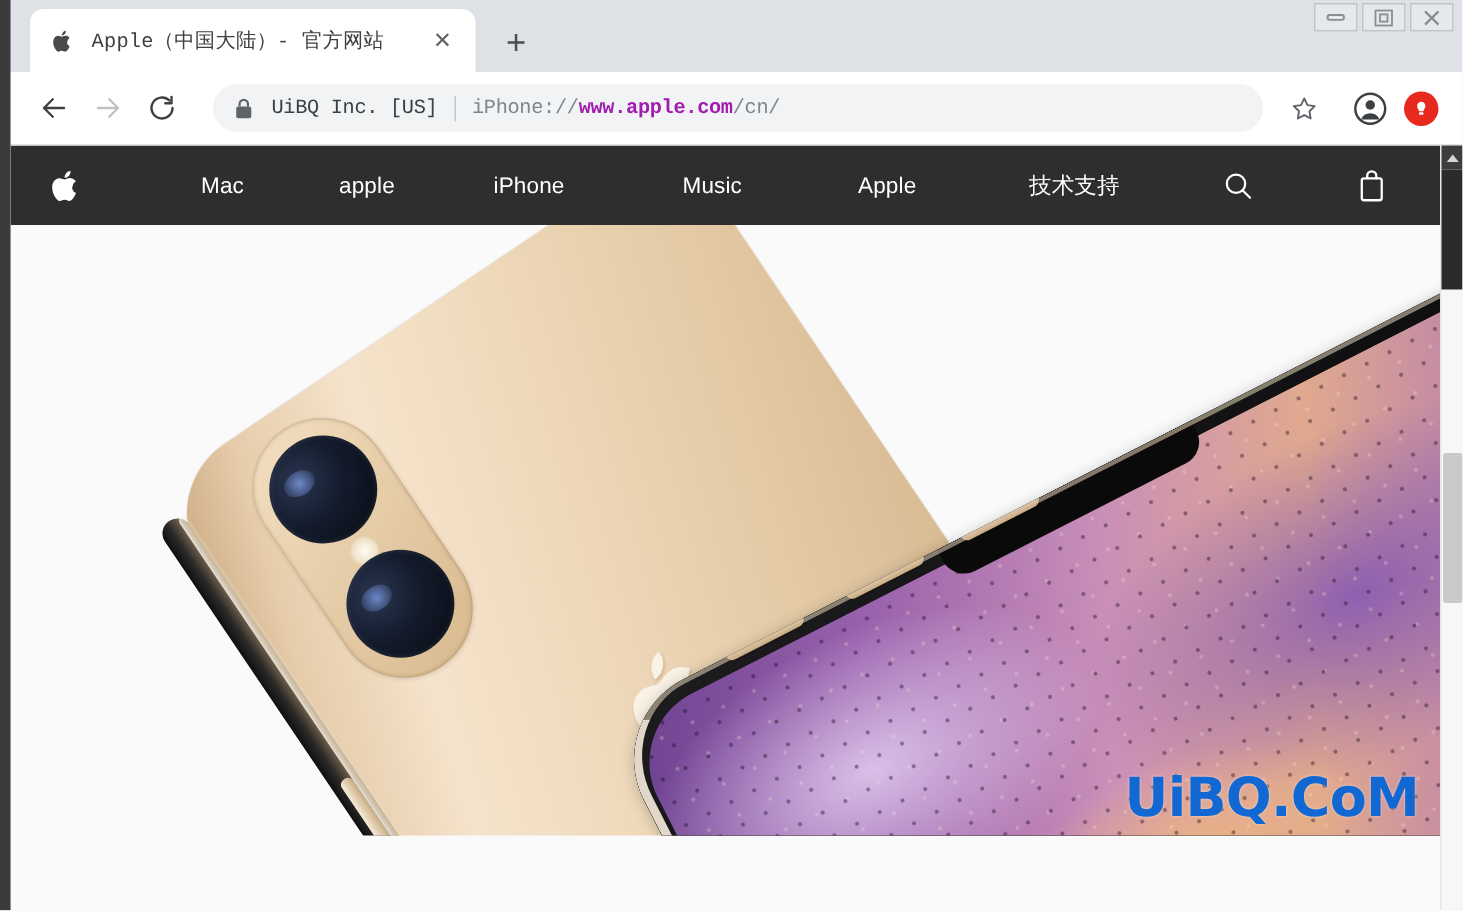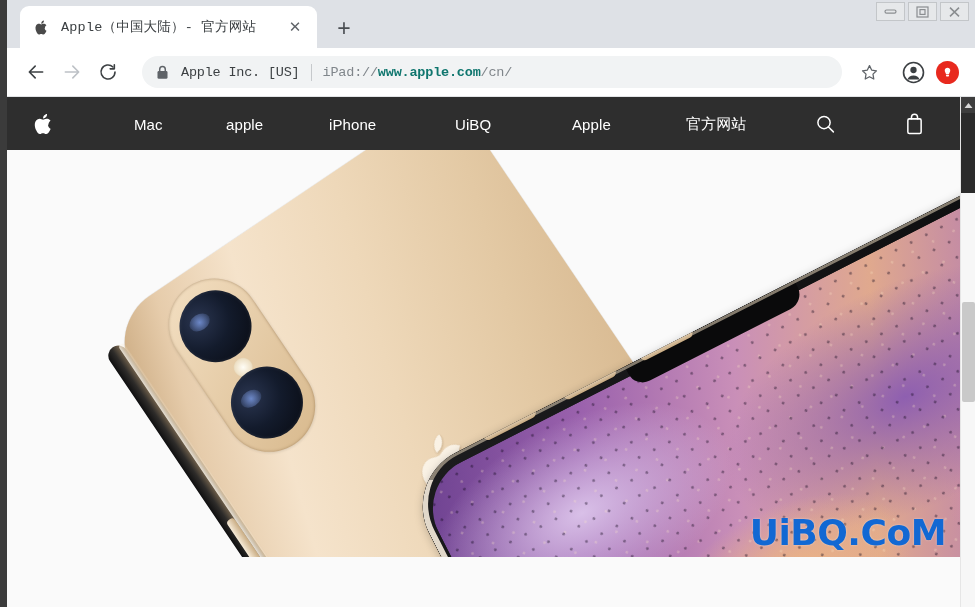--- a/index.html
+++ b/index.html
@@ -136,21 +136,21 @@
     margin: 0 11px;
     flex: 0 0 auto;
   }
   .url {
     font-size: 13.5px;
     font-family: "Liberation Mono", "DejaVu Sans Mono", monospace;
     white-space: nowrap;
     letter-spacing: -0.2px;
     color: #80868b;
   }
-  .url .host { color: #0f766e; font-weight: 700; }
+  .url .host { color: #a21caf; font-weight: 700; }
 
   .tool-icon {
     width: 34px; height: 34px;
     flex: 0 0 auto;
     display: flex; align-items: center; justify-content: center;
     color: #5f6368;
   }
   .tool-icon.bookmark { margin-right: 10px; }
   .tool-icon.profile { color: #3c4043; margin-right: 6px; }
   .ext-badge {
@@ -485,23 +485,23 @@
       </svg>
     </div>
 
     <div class="omnibox">
       <span class="lock-icon">
         <svg width="13" height="15" viewBox="0 0 14 16" aria-hidden="true">
           <rect x="1.6" y="6.4" width="10.8" height="8.4" rx="1.5" fill="#5f6368"></rect>
           <path d="M4 6.4V4.6a3 3 0 0 1 6 0v1.8" fill="none" stroke="#5f6368" stroke-width="1.6"></path>
         </svg>
       </span>
-      <span class="site-identity">Apple Inc. [US]</span>
+      <span class="site-identity">UiBQ Inc. [US]</span>
       <span class="omni-sep"></span>
-      <span class="url"><span>iPad://</span><span class="host">www.apple.com</span><span>/cn/</span></span>
+      <span class="url"><span>iPhone://</span><span class="host">www.apple.com</span><span>/cn/</span></span>
     </div>
 
     <div class="tool-icon bookmark">
       <svg width="19" height="19" viewBox="0 0 24 24" aria-hidden="true">
         <path d="M12 3.3l2.7 5.6 6.1.9-4.4 4.3 1 6.1-5.4-2.9-5.4 2.9 1-6.1L3.2 9.8l6.1-.9z" fill="none" stroke="#5f6368" stroke-width="1.6" stroke-linejoin="round"></path>
       </svg>
     </div>
 
     <div class="tool-icon profile">
       <svg width="23" height="23" viewBox="0 0 24 24" aria-hidden="true">
@@ -527,23 +527,23 @@
       <span class="nav-icon" style="left:26px;">
         <svg width="21" height="25" viewBox="0 0 24 28" aria-hidden="true">
           <path fill="#ffffff" d="M17.6 14.8c0-3 2.4-4.4 2.5-4.5-1.4-2-3.5-2.3-4.2-2.3-1.8-.2-3.5 1-4.4 1-.9 0-2.3-1-3.8-1C5.8 8 4 9.1 3 10.9c-2 3.5-.5 8.7 1.4 11.6.9 1.4 2 3 3.5 2.9 1.4-.1 1.9-.9 3.6-.9s2.2.9 3.7.9c1.5 0 2.5-1.4 3.4-2.8 1.1-1.6 1.5-3.2 1.5-3.3-.1 0-2.9-1.1-2.9-4.5z"></path>
           <path fill="#ffffff" d="M14.9 6.1c.8-.9 1.3-2.2 1.1-3.5-1.1 0-2.5.7-3.3 1.7-.7.8-1.3 2.2-1.2 3.4 1.2.1 2.5-.6 3.4-1.6z"></path>
         </svg>
       </span>
 
       <span class="nav-item" style="left:115px;margin-left:12px;">Mac</span>
       <span class="nav-item" style="left:219px;">apple</span>
       <span class="nav-item" style="left:322px;">iPhone</span>
-      <span class="nav-item" style="left:448px;">UiBQ</span>
+      <span class="nav-item" style="left:448px;">Music</span>
       <span class="nav-item" style="left:565px;">Apple</span>
-      <span class="nav-item" style="left:679px;">官方网站</span>
+      <span class="nav-item" style="left:679px;">技术支持</span>
 
       <span class="nav-icon" style="left:808px;">
         <svg width="21" height="21" viewBox="0 0 24 24" aria-hidden="true">
           <circle cx="10.3" cy="10.3" r="7" fill="none" stroke="#ffffff" stroke-width="1.7"></circle>
           <path d="M15.4 15.4L21 21" stroke="#ffffff" stroke-width="1.7" stroke-linecap="round"></path>
         </svg>
       </span>
 
       <span class="nav-icon" style="left:898px;">
         <svg width="19" height="23" viewBox="0 0 20 24" aria-hidden="true">

